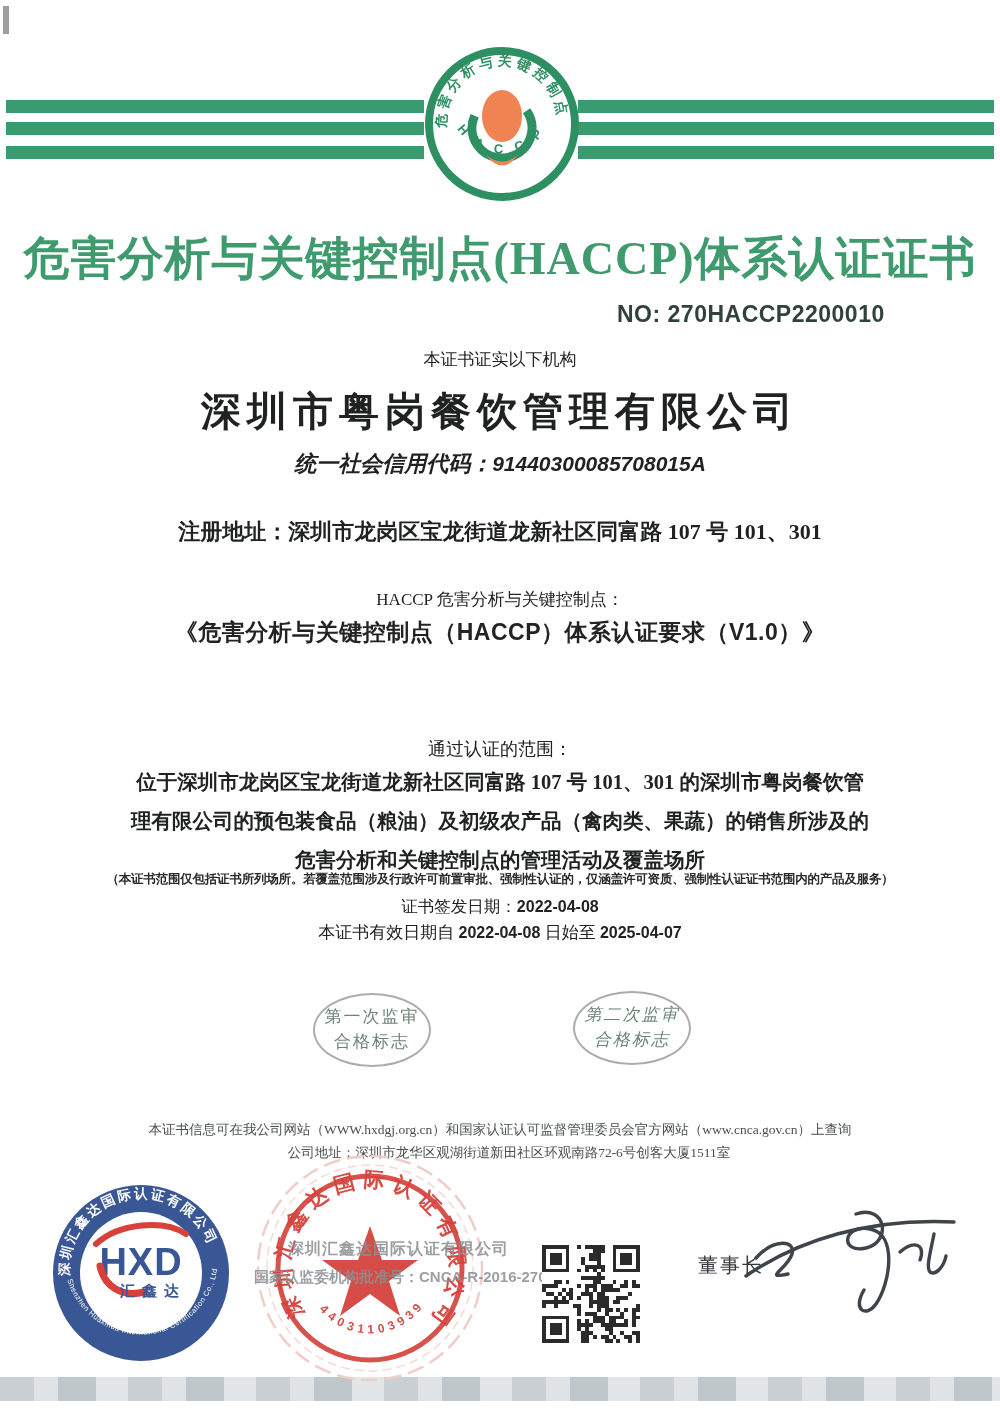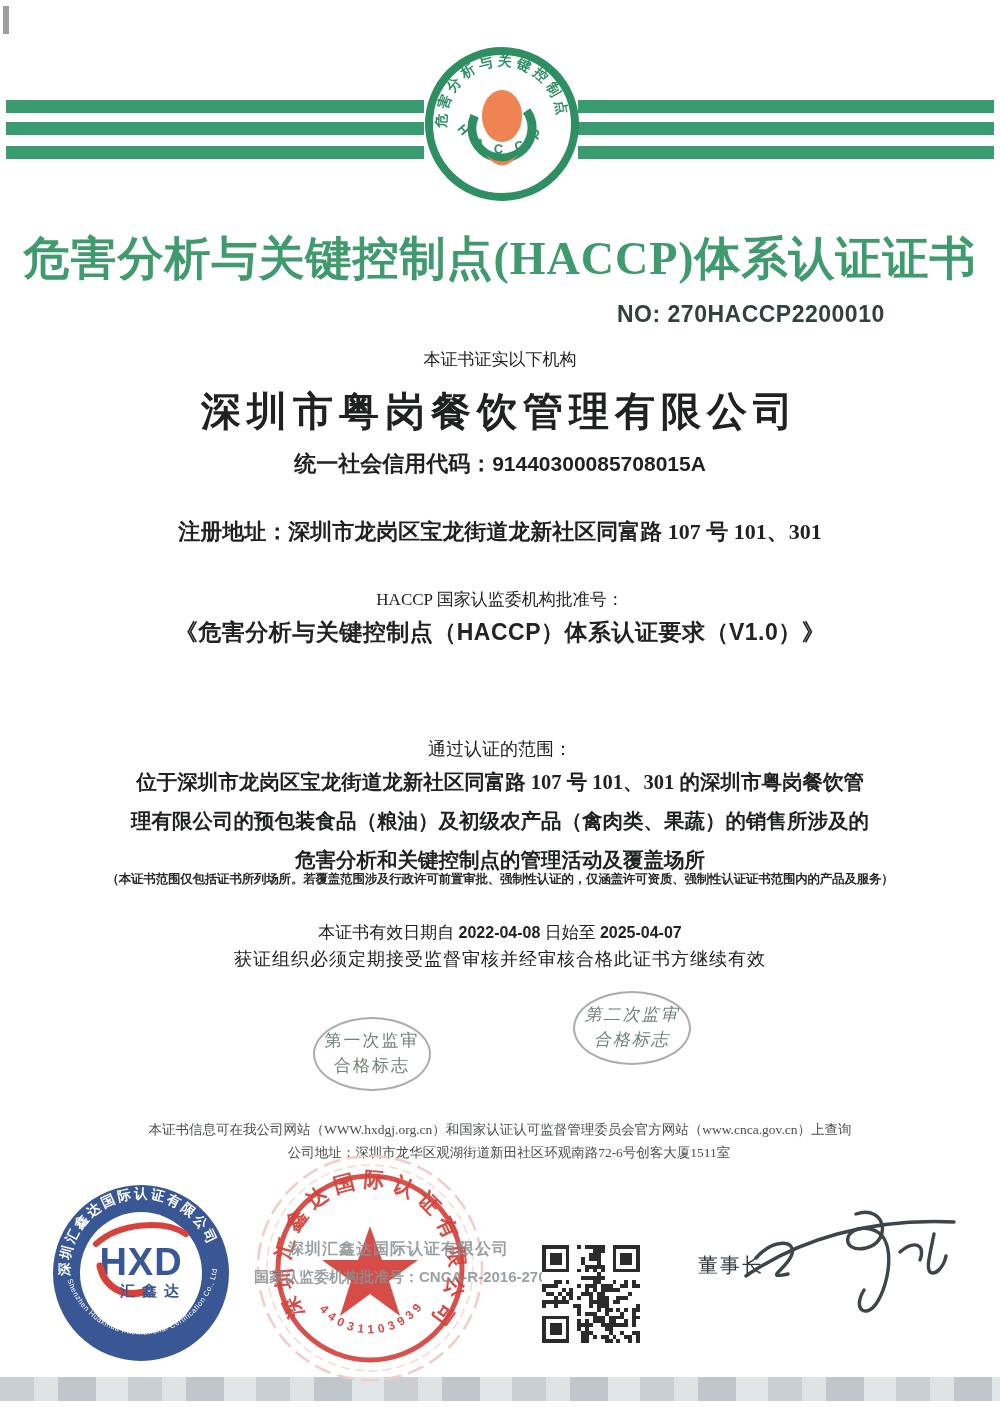--- a/index.html
+++ b/index.html
@@ -7,21 +7,21 @@
         font-family:"Liberation Serif",serif;color:#2b2e2c;overflow:hidden;}
   .abs{position:absolute;}
   .ctr{left:0;width:1000px;text-align:center;}
   .stripe{position:absolute;height:13px;background:#3a9b70;}
   .title{top:228px;font-size:46px;font-weight:bold;color:#3f9a6e;letter-spacing:1px;
          font-family:"Liberation Serif",serif;}
   .no-line{top:301px;left:617px;font-size:23px;font-weight:bold;color:#31423b;
            font-family:"Liberation Sans",sans-serif;letter-spacing:.5px;text-align:right;}
   .intro{top:348px;font-size:17px;color:#222;}
   .company{top:384px;font-size:40px;font-weight:bold;letter-spacing:6px;color:#1f2220;}
-  .code-line{top:449px;font-size:22px;font-weight:bold;color:#1f2220;}
+  .code-line{top:449px;font-size:22px;font-weight:bold;color:#1f2220;font-style:italic;}
   .code-line .num{font-family:"Liberation Sans",sans-serif;font-size:21px;}
   .addr-line{top:485px;font-size:22px;font-weight:bold;color:#1f2220;margin-top:32px;}
   .std-intro{top:588px;font-size:17px;color:#222;}
   .std-name{top:617px;font-size:23px;font-weight:bold;color:#232323;
             font-family:"Liberation Sans",sans-serif;letter-spacing:.5px;}
   .scope-label{top:737px;font-size:18px;color:#222;}
   .scope-text{top:763px;left:130px;width:740px;font-size:20.5px;font-weight:bold;
               color:#1f2220;line-height:39px;text-align:center;}
   .disclaimer{top:871px;font-size:12.5px;font-weight:bold;color:#2a2a2a;letter-spacing:-.2px;}
   .issue-line{top:896px;font-size:16.5px;color:#222;}
@@ -75,37 +75,39 @@
   </svg>
 
   <div class="abs ctr title">危害分析与关键控制点(HACCP)体系认证证书</div>
   <div class="abs no-line">NO: 270HACCP2200010</div>
 
   <div class="abs ctr intro">本证书证实以下机构</div>
   <div class="abs ctr company">深圳市粤岗餐饮管理有限公司</div>
   <div class="abs ctr code-line"><span>统一社会信用代码：</span><span class="num">91440300085708015A</span></div>
   <div class="abs ctr addr-line">注册地址：深圳市龙岗区宝龙街道龙新社区同富路 107 号 101、301</div>
 
-  <div class="abs ctr std-intro">HACCP 国家认监委机构批准号：</div>
+  <div class="abs ctr std-intro">HACCP 危害分析与关键控制点：</div>
   <div class="abs ctr std-name">《危害分析与关键控制点（HACCP）体系认证要求（V1.0）》</div>
 
   <div class="abs ctr scope-label">通过认证的范围：</div>
   <div class="abs scope-text">位于深圳市龙岗区宝龙街道龙新社区同富路 107 号 101、301 的深圳市粤岗餐饮管理有限公司的预包装食品（粮油）及初级农产品（禽肉类、果蔬）的销售所涉及的危害分析和关键控制点的管理活动及覆盖场所</div>
 
   <div class="abs ctr disclaimer">（本证书范围仅包括证书所列场所。若覆盖范围涉及行政许可前置审批、强制性认证的，仅涵盖许可资质、强制性认证证书范围内的产品及服务）</div>
 
+  <div class="abs ctr issue-line">
+    <span>证书签发日期：</span><span class="bdate">2022-04-08</span>
+  </div>
   <div class="abs ctr validity-line">
     <span>本证书有效日期自</span>
     <span class="bdate">2022-04-08</span>
     <span>日始至</span>
     <span class="bdate">2025-04-07</span>
   </div>
-  <div class="abs ctr note-line">获证组织必须定期接受监督审核并经审核合格此证书方继续有效</div>
 
-  <div class="oval" style="top:1017px;left:313px;">
+  <div class="oval" style="top:993px;left:313px;">
     <div>第一次监审</div>
     <div>合格标志</div>
   </div>
   <div class="oval" style="top:991px;left:573px;font-style:italic;">
     <div>第二次监审</div>
     <div>合格标志</div>
   </div>
 
   <div class="abs ctr foot1">本证书信息可在我公司网站（WWW.hxdgj.org.cn）和国家认证认可监督管理委员会官方网站（www.cnca.gov.cn）上查询</div>
   <div class="abs ctr foot2">公司地址：深圳市龙华区观湖街道新田社区环观南路72-6号创客大厦1511室</div>

